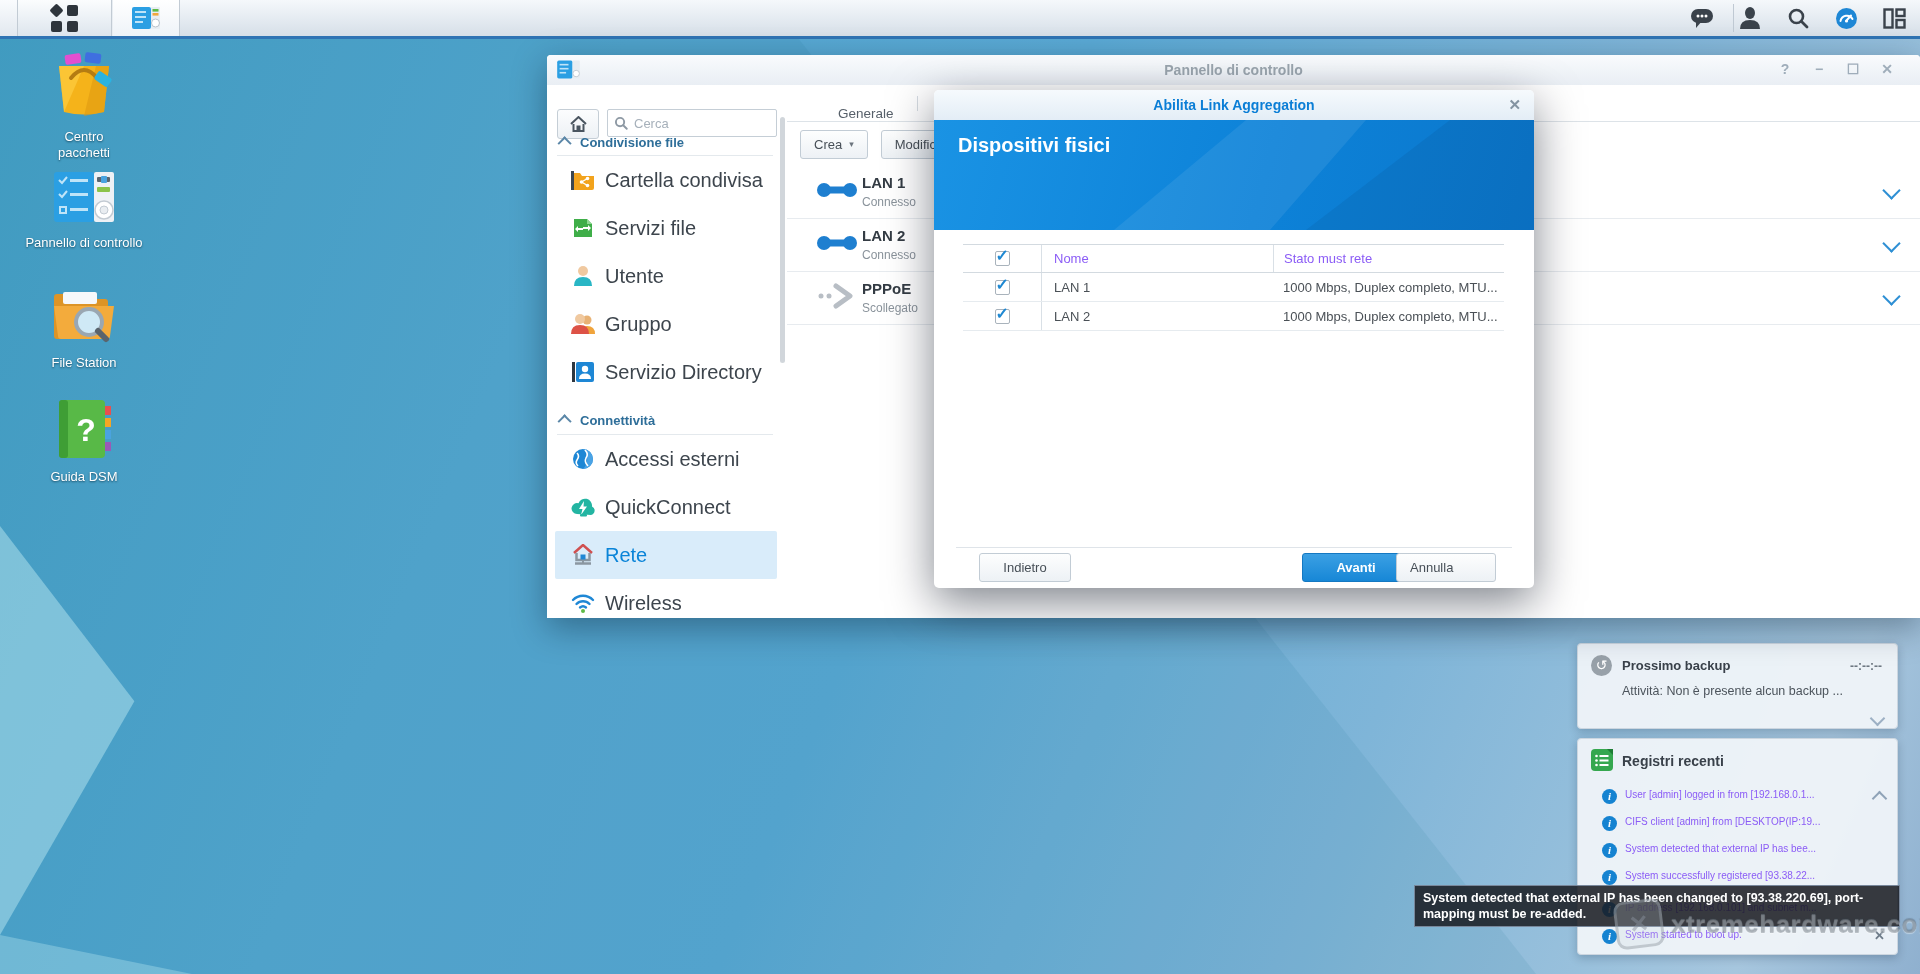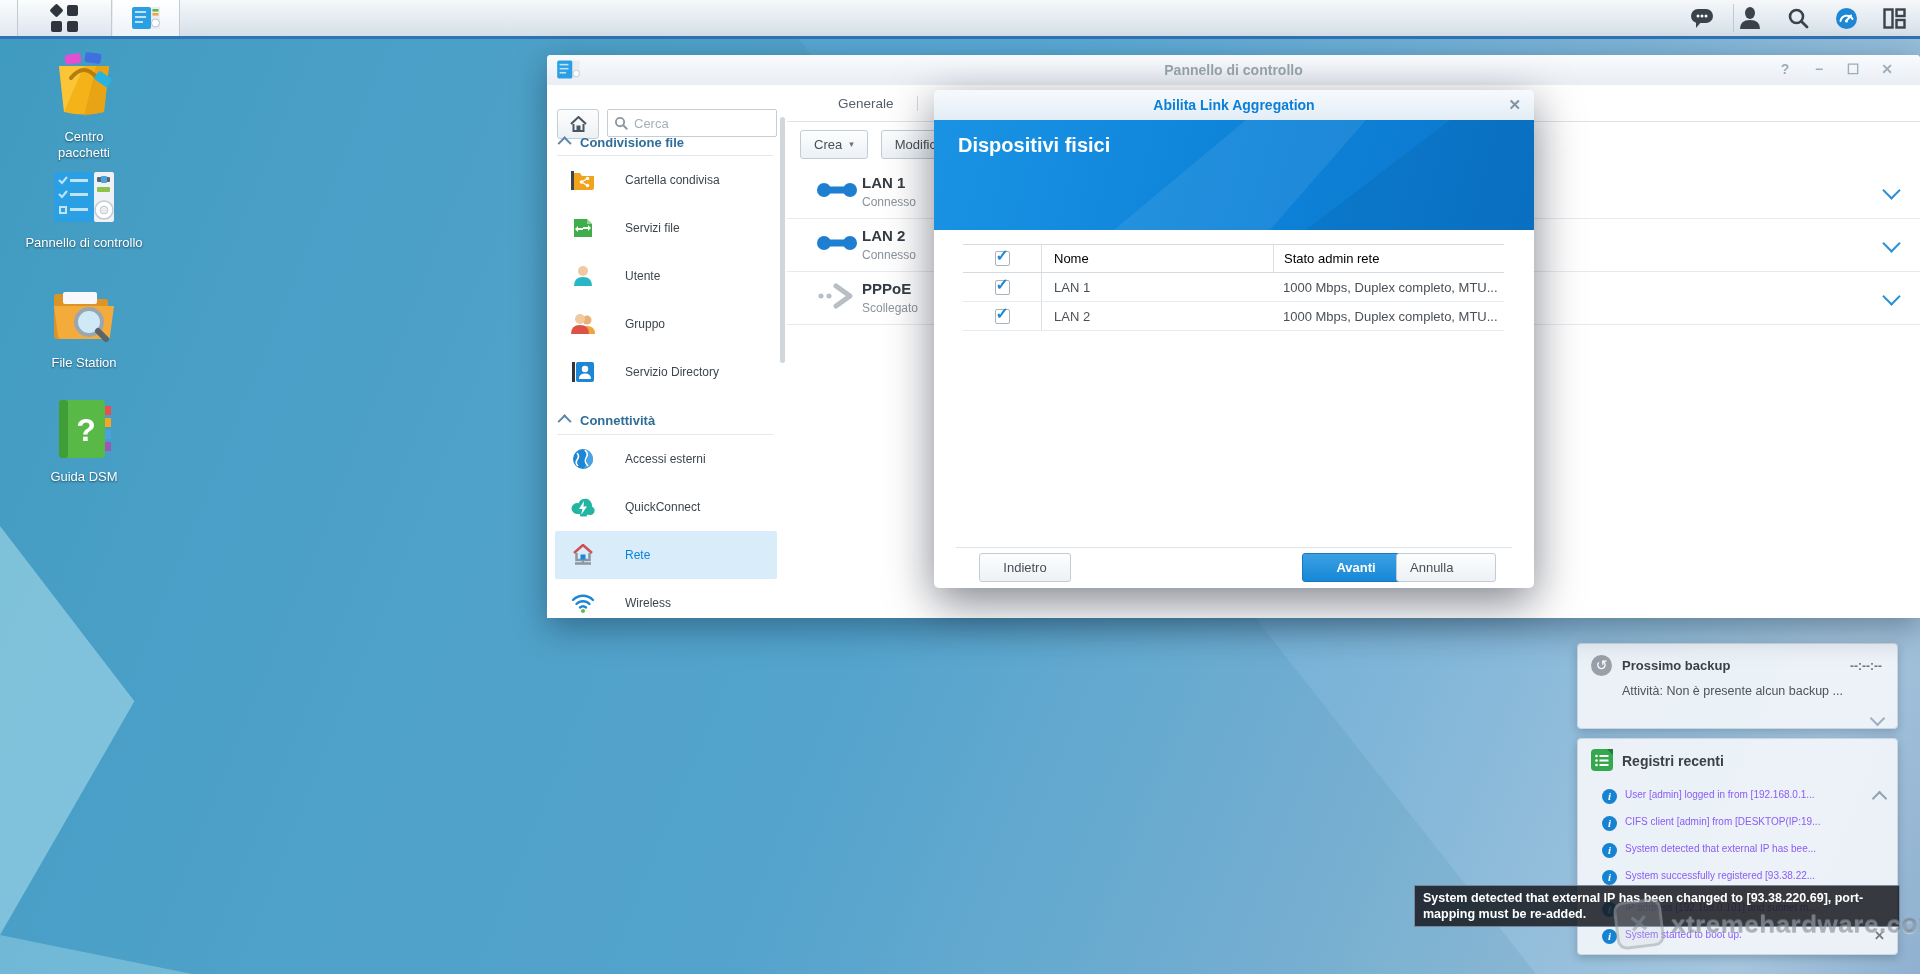--- a/index.html
+++ b/index.html
@@ -73,31 +73,31 @@
   #search-input{width:100%;height:28px;box-sizing:border-box;border:1px solid #c5ced6;
     border-radius:2px;padding:0 6px 0 26px;font-size:13px;color:#444;
     font-family:"Liberation Sans",sans-serif;outline:none}
   #search-input::placeholder{color:#a6b0ba}
   .sec-h{height:26px;display:flex;align-items:center;gap:9px;padding:0 0 0 14px;
     font-size:13px;font-weight:bold;color:#2e6e99}
   .sec-h.second{height:38px;padding-top:10px;box-sizing:border-box}
   .chev-up-s{width:8px;height:8px;border-left:2px solid #5b87a8;border-top:2px solid #5b87a8;
     transform:rotate(45deg) translateY(2px)}
   .sec-div{height:1px;background:#e4e9ed;margin:0 14px 0 10px}
-  .side-item{height:48px;display:flex;align-items:center;gap:30px;padding-left:16px;
-    font-size:12px;color:#3d454d;margin:0 10px 0 8px;border-radius:2px}
+  .side-item{height:48px;display:flex;align-items:center;gap:10px;padding-left:16px;
+    font-size:20px;color:#3d454d;margin:0 10px 0 8px;border-radius:2px}
   .side-item.sel{background:#d9ecfa;color:#0a84d8}
   .side-item .ic{width:24px;height:24px;flex:0 0 24px;display:flex;align-items:center;justify-content:center}
   #side-scroll{position:absolute;right:2px;top:32px;width:5px;height:246px;border-radius:3px;
     background:#c9cfd5;opacity:.85}
 
   
   #content{position:absolute;left:240px;top:0;right:0;bottom:0;background:#fff}
   #tabbar{height:36px;border-bottom:1px solid #dde3e8;display:flex;align-items:center;padding-left:28px}
-  .tab{font-size:13.5px;color:#57606a;padding:4px 23px;height:36px;display:flex;align-items:center}
+  .tab{font-size:13.5px;color:#57606a;padding:4px 23px;height:36px;display:flex;align-items:flex-end}
   .tab.active{color:#0a84d8;font-weight:bold}
   .tab-sep{width:1px;height:15px;background:#d6dce2}
   #toolbar{height:44px;display:flex;align-items:center;gap:13px;padding-left:13px}
   .btn{height:27px;padding:0 13px;border:1px solid #c2ccd5;border-radius:3px;
     background:linear-gradient(#fdfefe,#edf1f5);font-size:13px;color:#474f57;
     display:inline-flex;align-items:center;gap:7px}
   .btn .caret{font-size:9px;color:#6b747d}
   .iface-row{height:52px;border-bottom:1px solid #e7ebef;position:relative;
     display:flex;align-items:center}
   .iface-ic{width:46px;margin-left:29px;flex:0 0 46px}
@@ -121,21 +121,21 @@
     clip-path:polygon(62% 100%,86% 0,100% 0,100% 100%)}
   #dlg-heading{position:absolute;left:24px;top:44px;font-size:20px;font-weight:bold;color:#fff;z-index:1}
   #dlg-table{position:absolute;left:29px;top:154px;width:541px}
   .trow{display:flex;border-bottom:1px solid #e6ebef}
   .trow.head{border-top:1px solid #d3dae0;border-bottom:1px solid #d3dae0}
   .tc{box-sizing:border-box;display:flex;align-items:center;white-space:nowrap;overflow:hidden}
   .tc1{width:78px;justify-content:center}
   .tc2{width:232px;border-left:1px solid #d9e0e6;padding-left:12px}
   .tc3{width:231px;border-left:1px solid #d9e0e6;padding-left:10px}
   .trow.head{height:27px}
-  .trow.head .tc{font-size:13px;color:#000000}
+  .trow.head .tc{font-size:13px;color:#8b5cf6}
   .trow.data{height:28px}
   .trow.data .tc{font-size:13px;color:#4a5056}
   .trow.data .tc3{border-left:none}
   .cb{position:relative;width:13px;height:13px;background:#fff;border:1px solid #a9b3bc;border-radius:2px}
   .cb:after{content:"\2713";position:absolute;left:0px;top:-6px;font-size:16px;font-weight:bold;color:#1e88d2}
   #dlg-footline{position:absolute;left:22px;right:22px;top:457px;height:1px;background:#dfe4e9}
   #dlg-back{position:absolute;left:45px;top:463px;width:64px;justify-content:center}
   #dlg-next{position:absolute;right:124px;top:463px;width:80px;justify-content:center;
     background:linear-gradient(#3ba0e4,#1787d6);border-color:#1478c2;color:#fff;font-weight:bold}
   #dlg-cancel{position:absolute;right:38px;top:463px;width:72px;justify-content:flex-start}
@@ -539,21 +539,21 @@
   </div>
   <div id="dlg-banner"></div>
   <div id="dlg-heading">Dispositivi fisici</div>
 
   <div id="dlg-table">
     <div class="trow head">
       <div class="tc tc1">
           <span class="cb"></span>
         </div>
       <div class="tc tc2">Nome</div>
-      <div class="tc tc3">Stato admin rete</div>
+      <div class="tc tc3">Stato must rete</div>
     </div>
     <div class="trow data">
       <div class="tc tc1">
           <span class="cb"></span>
         </div>
       <div class="tc tc2">LAN 1</div>
       <div class="tc tc3">1000 Mbps, Duplex completo, MTU...</div>
     </div>
     <div class="trow data">
       <div class="tc tc1">

